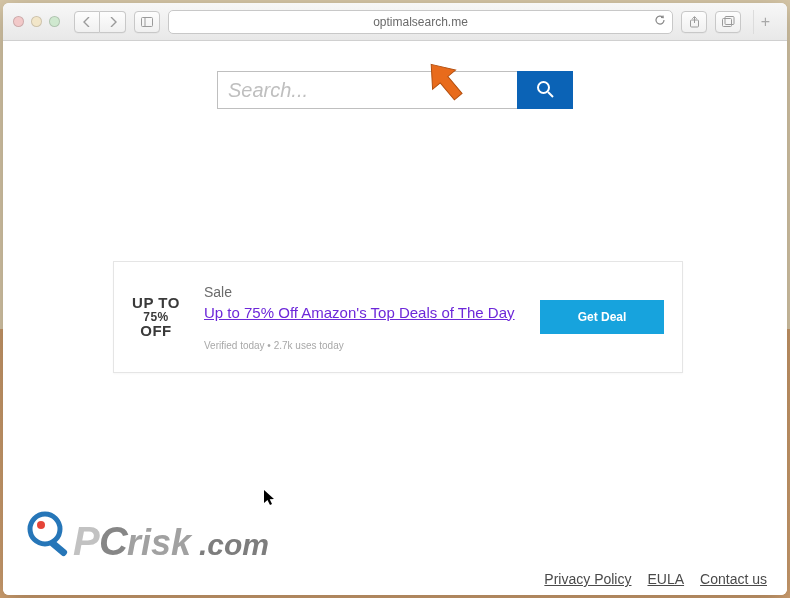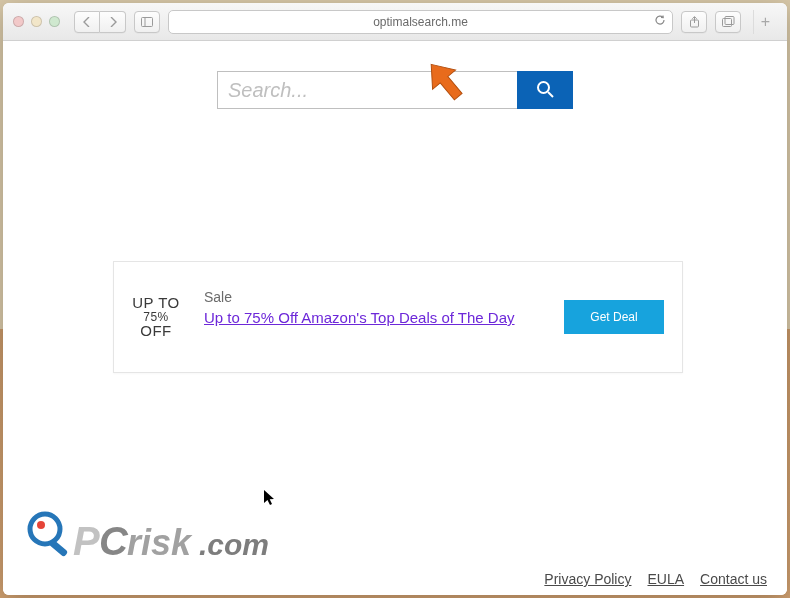--- a/index.html
+++ b/index.html
@@ -128,42 +128,42 @@
     border: 1px solid #e5e5e5;
     background: #fff;
     display: flex;
     align-items: center;
     box-shadow: 0 1px 2px rgba(0,0,0,0.03);
   }
   .ad-left {
     width: 84px;
     text-align: center;
     color: #3a3a3a;
-    font-weight: 400;
+    font-weight: 700;
     line-height: 1.05;
     font-size: 15px;
     letter-spacing: 0.5px;
   }
   .ad-left .pct { font-size: 12px; }
   .ad-mid {
     flex: 1;
     padding: 0 6px;
   }
   .ad-category { font-size: 14px; color: #6b6b6b; margin-bottom: 4px; }
   .ad-title { font-size: 15px; color: #6d28d9; font-weight: 500; margin-bottom: 19px; text-decoration: underline; }
   .ad-meta { font-size: 10px; color: #a8a8a8; }
   .ad-btn {
-    width: 100px;
+    width: 124px;
     height: 34px;
     margin-right: 18px;
     background: #17a3dd;
     color: #fff;
     border: none;
     font-size: 12px;
-    font-weight: 400;
+    font-weight: 700;
     cursor: pointer;
   }
 
   
   .footer {
     position: absolute;
     bottom: 8px;
     right: 20px;
     display: flex;
     gap: 16px;
@@ -266,20 +266,21 @@
 
     <div class="ad-card">
       <div class="ad-left">
         <div>UP TO</div>
         <div class="pct">75%</div>
         <div>OFF</div>
       </div>
       <div class="ad-mid">
         <div class="ad-category">Sale</div>
         <div class="ad-title">Up to 75% Off Amazon's Top Deals of The Day</div>
+        <div class="ad-meta">Verified today • 2.7k uses today</div>
       </div>
       <button class="ad-btn">Get Deal</button>
     </div>
 
     <div class="footer">
       <a>Privacy Policy</a>
       <a>EULA</a>
       <a>Contact us</a>
     </div>
 

